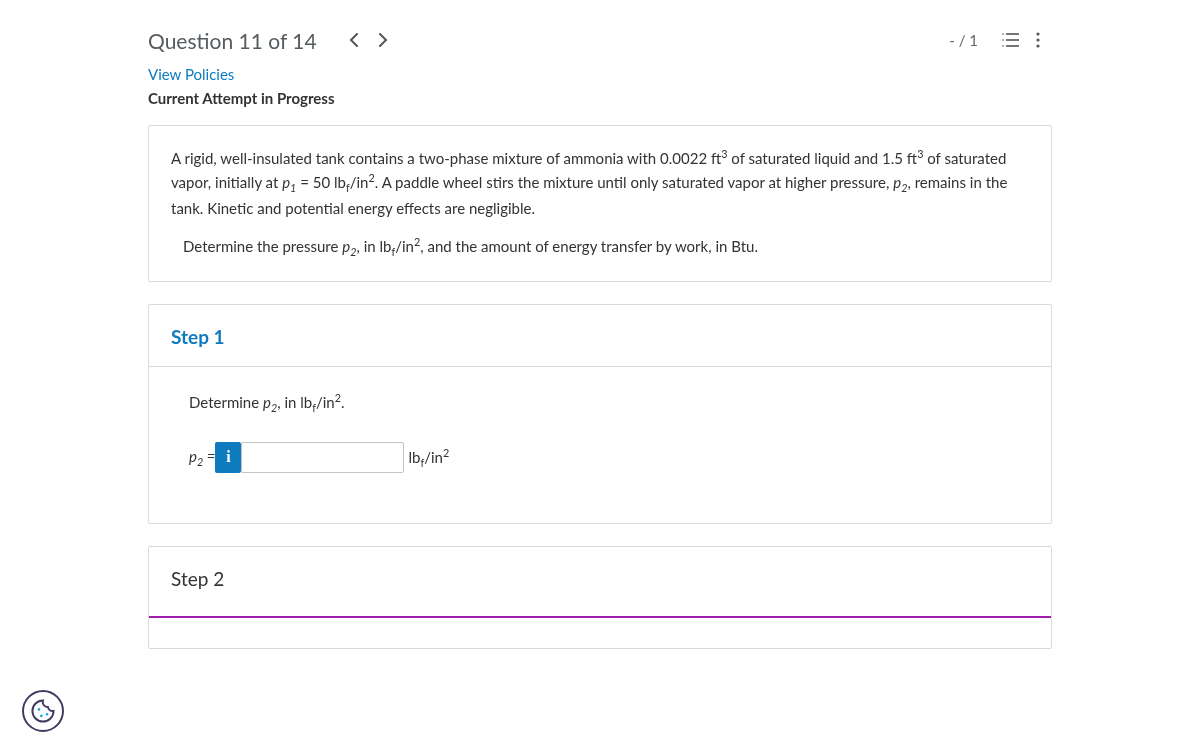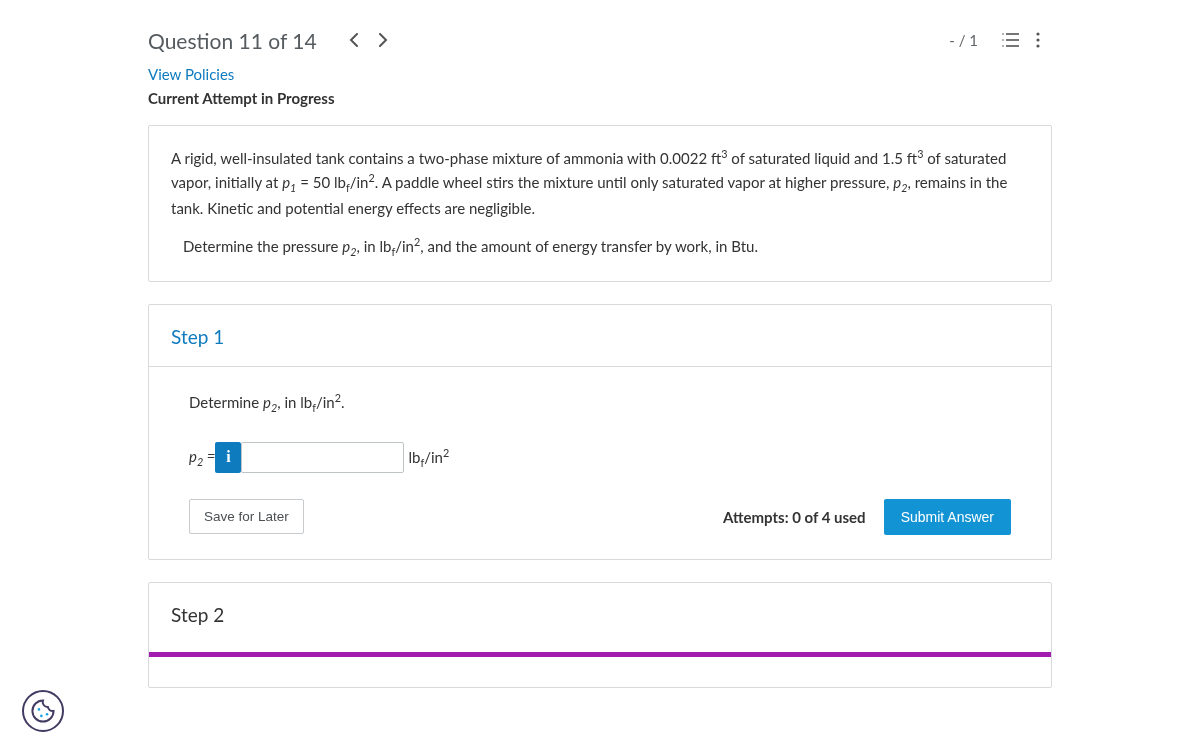--- a/index.html
+++ b/index.html
@@ -62,23 +62,23 @@
   .problem-text p { margin-bottom: 14px; }
   .problem-text p:last-child { margin-bottom: 0; margin-left: 12px; }
   sub, sup { font-size: 0.72em; }
   .step-card .step-head {
     border-bottom: 1px solid #d7dbdd;
     padding: 20px 22px 18px;
   }
   .step-title {
     color: #0f7bbf;
     font-size: 19px;
-    font-weight: 400;
-  }
-  .step-head.locked { border-bottom: 5px solid #a21caf; }
+    font-weight: 700;
+  }
+  .step-head.locked { border-bottom: 2px solid #a21caf; }
   .step-title-locked { color: #333; font-size: 19px; font-weight: 400; margin-bottom: 8px; }
   .locked-msg { color: #333; font-size: 15px; }
   .step-body {
     padding: 24px 40px;
   }
   .step-prompt { margin-bottom: 28px; font-size: 15px; }
   .answer-row {
     display: flex; align-items: center; 
     margin-bottom: 26px;
   }
@@ -199,26 +199,20 @@
     <div class="step-body">
       <div class="step-prompt">
         <span>Determine </span><i><span>p</span><sub>2</sub></i><span>, in lb</span><sub>f</sub><span>/in</span><sup>2</sup><span>.</span>
       </div>
       <div class="answer-row">
         <span class="var-label"><span>p</span><sub>2</sub><span> = </span></span>
         <span class="info-badge">i</span>
         <input type="text" class="answer-input" value="" style="">
         <span class="unit-label"><span>lb</span><sub>f</sub><span>/in</span><sup>2</sup></span>
       </div>
-      <div class="step-actions">
-        <button class="btn btn-outline">Save for Later</button>
-        <div class="actions-spacer"></div>
-        <span class="attempts-text">Attempts: 0 of 4 used</span>
-        <button class="btn btn-primary">Submit Answer</button>
-      </div>
     </div>
   </div>
 
   <div class="card step-card">
     <div class="step-head locked">
       <div class="step-title-locked">Step 2</div>
     </div>
     <div class="locked-body"></div>
   </div>
 

